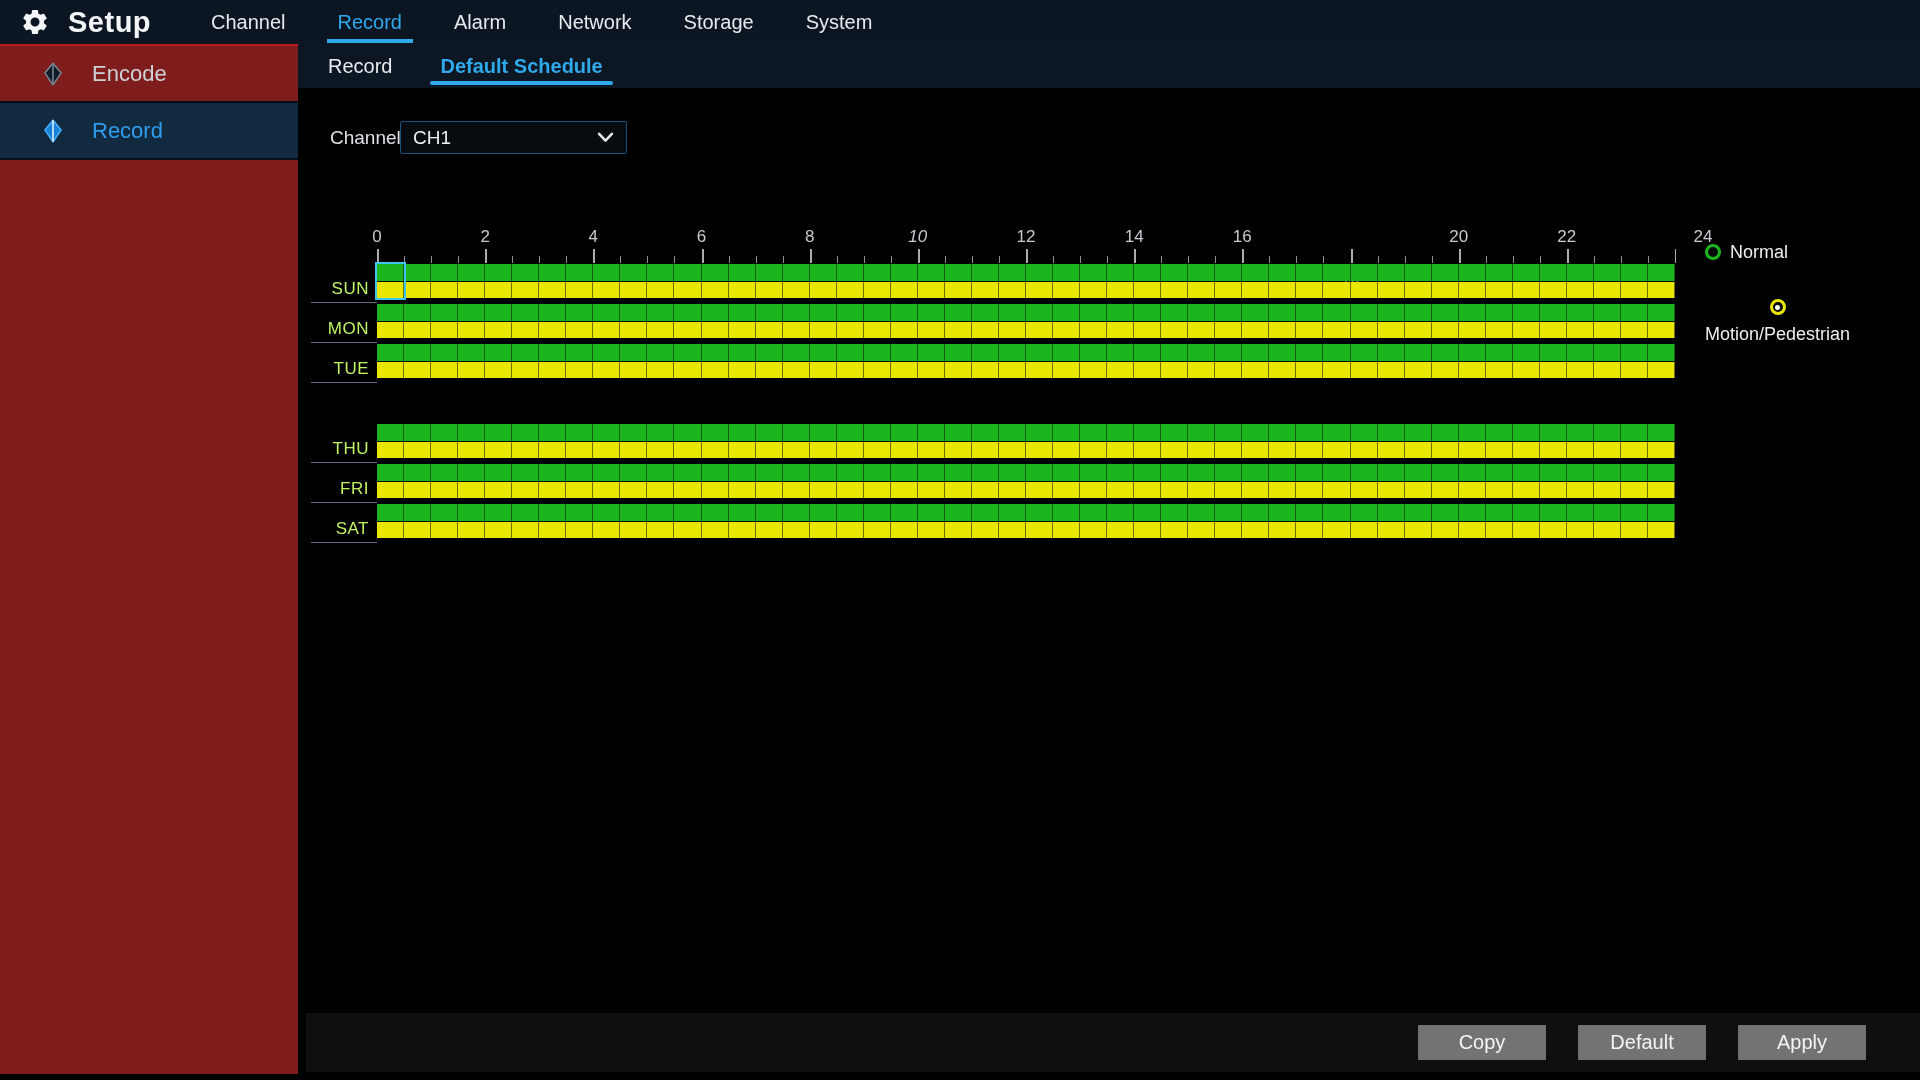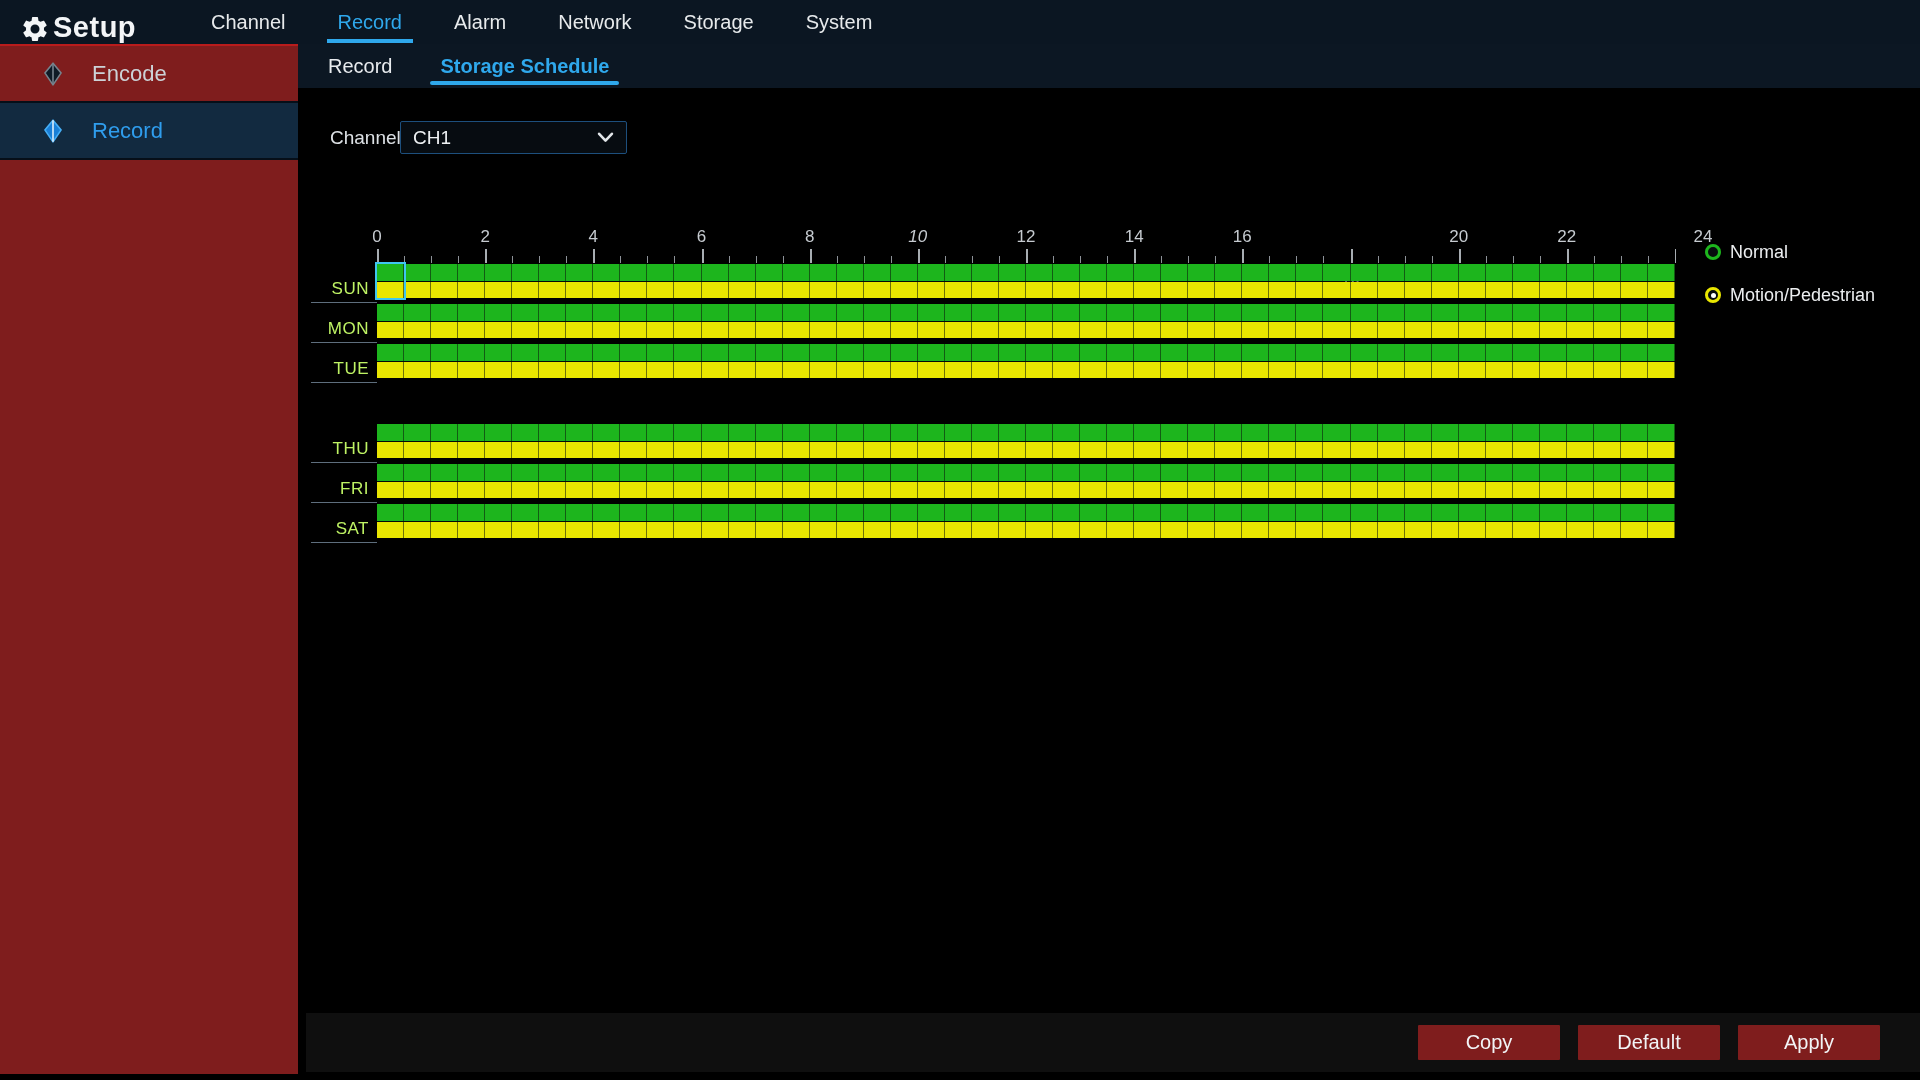--- a/index.html
+++ b/index.html
@@ -3,21 +3,21 @@
 <meta charset="utf-8">
 <style>
   html,body{margin:0;padding:0}
   body{
     width:1920px;height:1080px;position:relative;overflow:hidden;
     background:#000;color:#e8eaec;
     font-family:"Liberation Sans", sans-serif;
   }
   
   .topbar{position:absolute;left:0;top:0;width:1920px;height:44px;background:#0b1622;border-bottom:1px solid #142433}
-  .brand{position:absolute;left:20px;top:0;height:44px;display:flex;align-items:flex-end;gap:3px}
+  .brand{position:absolute;left:20px;top:0;height:44px;display:flex;align-items:center;gap:18px}
   .brand-title{font-size:29px;font-weight:bold;color:#f3f5f7;letter-spacing:.5px}
   .nav{position:absolute;left:200px;top:0;height:44px;display:flex;gap:30px}
   .nav-item{position:relative;height:44px;line-height:44px;padding:0 11px;font-size:20px;color:#e7eaec;cursor:pointer}
   .nav-item.active{color:#2fa8ec}
   .nav-item.active::after{content:"";position:absolute;left:0;right:0;bottom:1px;height:4px;background:#2fa8ec}
   .top-right{position:absolute;right:0;top:0;height:44px;display:flex;align-items:center}
   .time-text{color:#1d80d8;font-size:21px;margin-left:10px}
   .close-btn{margin-left:30px;margin-right:20px;display:flex;align-items:center;cursor:pointer}
   
   .sidebar{position:absolute;left:0;top:44px;width:298px;height:1028px;background:#7f1d1d;border-top:2px solid #b91c1c}
@@ -60,21 +60,21 @@
   .selection{position:absolute;border:2px solid #3fc6f0;pointer-events:none}
   
   .legend{position:absolute;left:1705px;top:243px;width:210px;height:70px}
   .legend-item{position:absolute;left:0;height:18px;display:flex;align-items:center;gap:9px;cursor:pointer}
   .ring{width:10px;height:10px;border-radius:50%;border:3.5px solid #888;background:#070b0e;
     display:flex;align-items:center;justify-content:center;flex:none}
   .ring-dot{width:5px;height:5px;border-radius:50%;background:#fff}
   .legend-label{font-size:18px;color:#eceef0;white-space:nowrap}
   
   .footer{position:absolute;left:306px;top:1013px;width:1614px;height:59px;background:#0f0f0f}
-  .btn{position:absolute;top:1025px;width:142px;height:35px;background:#7f1d1d;color:#f2f4f6;
+  .btn{position:absolute;top:1025px;width:128px;height:35px;background:#737373;color:#f2f4f6;
     font-size:20px;font-family:"Liberation Sans",sans-serif;border:none;border-radius:1px;cursor:pointer}
 </style>
 </head>
 <body>
 
 <div class="topbar">
   <div class="brand">
     <svg width="30" height="30" viewBox="0 0 24 24">
       <path fill="#f4f6f8" d="M19.14 12.94c.04-.3.06-.61.06-.94s-.02-.64-.07-.94l2.03-1.58c.18-.14.23-.41.12-.61l-1.92-3.32c-.12-.22-.37-.29-.59-.22l-2.39.96c-.5-.38-1.03-.7-1.62-.94l-.36-2.54c-.04-.24-.24-.41-.48-.41h-3.84c-.24 0-.43.17-.47.41l-.36 2.54c-.59.24-1.13.57-1.62.94l-2.39-.96c-.22-.08-.47 0-.59.22L2.74 8.87c-.12.21-.08.47.12.61l2.03 1.58c-.05.3-.09.63-.09.94s.02.64.07.94l-2.03 1.58c-.18.14-.23.41-.12.61l1.92 3.32c.12.22.37.29.59.22l2.39-.96c.5.38 1.03.7 1.62.94l.36 2.54c.05.24.24.41.48.41h3.84c.24 0 .44-.17.47-.41l.36-2.54c.59-.24 1.13-.56 1.62-.94l2.39.96c.22.08.47 0 .59-.22l1.92-3.32c.12-.22.07-.47-.12-.61l-2.01-1.58zM12 15.6A3.6 3.6 0 1 1 12 8.4a3.6 3.6 0 0 1 0 7.2z"></path>
     </svg>
@@ -102,21 +102,21 @@
       <svg width="26" height="26" viewBox="0 0 24 24">
      <path d="M12 2 L19.5 11 L12 22 L4.5 11 Z" fill="#1a7fd6" stroke="#45aef6" stroke-width="1.5" stroke-linejoin="round"></path>
      <path d="M12 2 L12 22" stroke="#d9ecfb" stroke-width="1.5"></path>
       </svg>
       <span>Record</span>
     </div>
   </aside>
 
 <div class="tabbar" id="tabbar">
     <div class="tab">Record</div>
-    <div class="tab active">Storage Schedule</div>
+    <div class="tab active">Default Schedule</div>
   </div>
 
 <div class="channel-label">Channel</div>
 <div class="dropdown">
   <span class="dropdown-value">CH1</span>
   <svg width="17" height="11" viewBox="0 0 16 10">
     <path d="M2 1.5 L8 8 L14 1.5" fill="none" stroke="#e2e6e9" stroke-width="2.4" stroke-linecap="round" stroke-linejoin="round"></path>
   </svg>
 </div>
 
@@ -212,21 +212,21 @@
       </div>
     </div>
 <div class="selection" style="left: -2px; top: 35px; width: 27.0417px; height: 34px; border-color: rgb(63, 198, 240);"></div>
   </div>
 
 <div class="legend" id="legend">
     <div class="legend-item" style="top: 0px;">
       <span class="ring" style="border-color: rgb(29, 181, 29);"></span>
       <span class="legend-label">Normal</span>
     </div>
-    <div class="legend-item" style="top: 43px;">
+    <div class="legend-item" style="top: 56px; flex-direction: column;">
       <span class="ring" style="border-color: rgb(233, 230, 0);">
         <span class="ring-dot"></span>
       </span>
       <span class="legend-label">Motion/Pedestrian</span>
     </div>
   </div>
 
 <div class="footer"></div>
 <div id="footer-buttons">
     <button class="btn" style="left: 1418px;">Copy</button>

